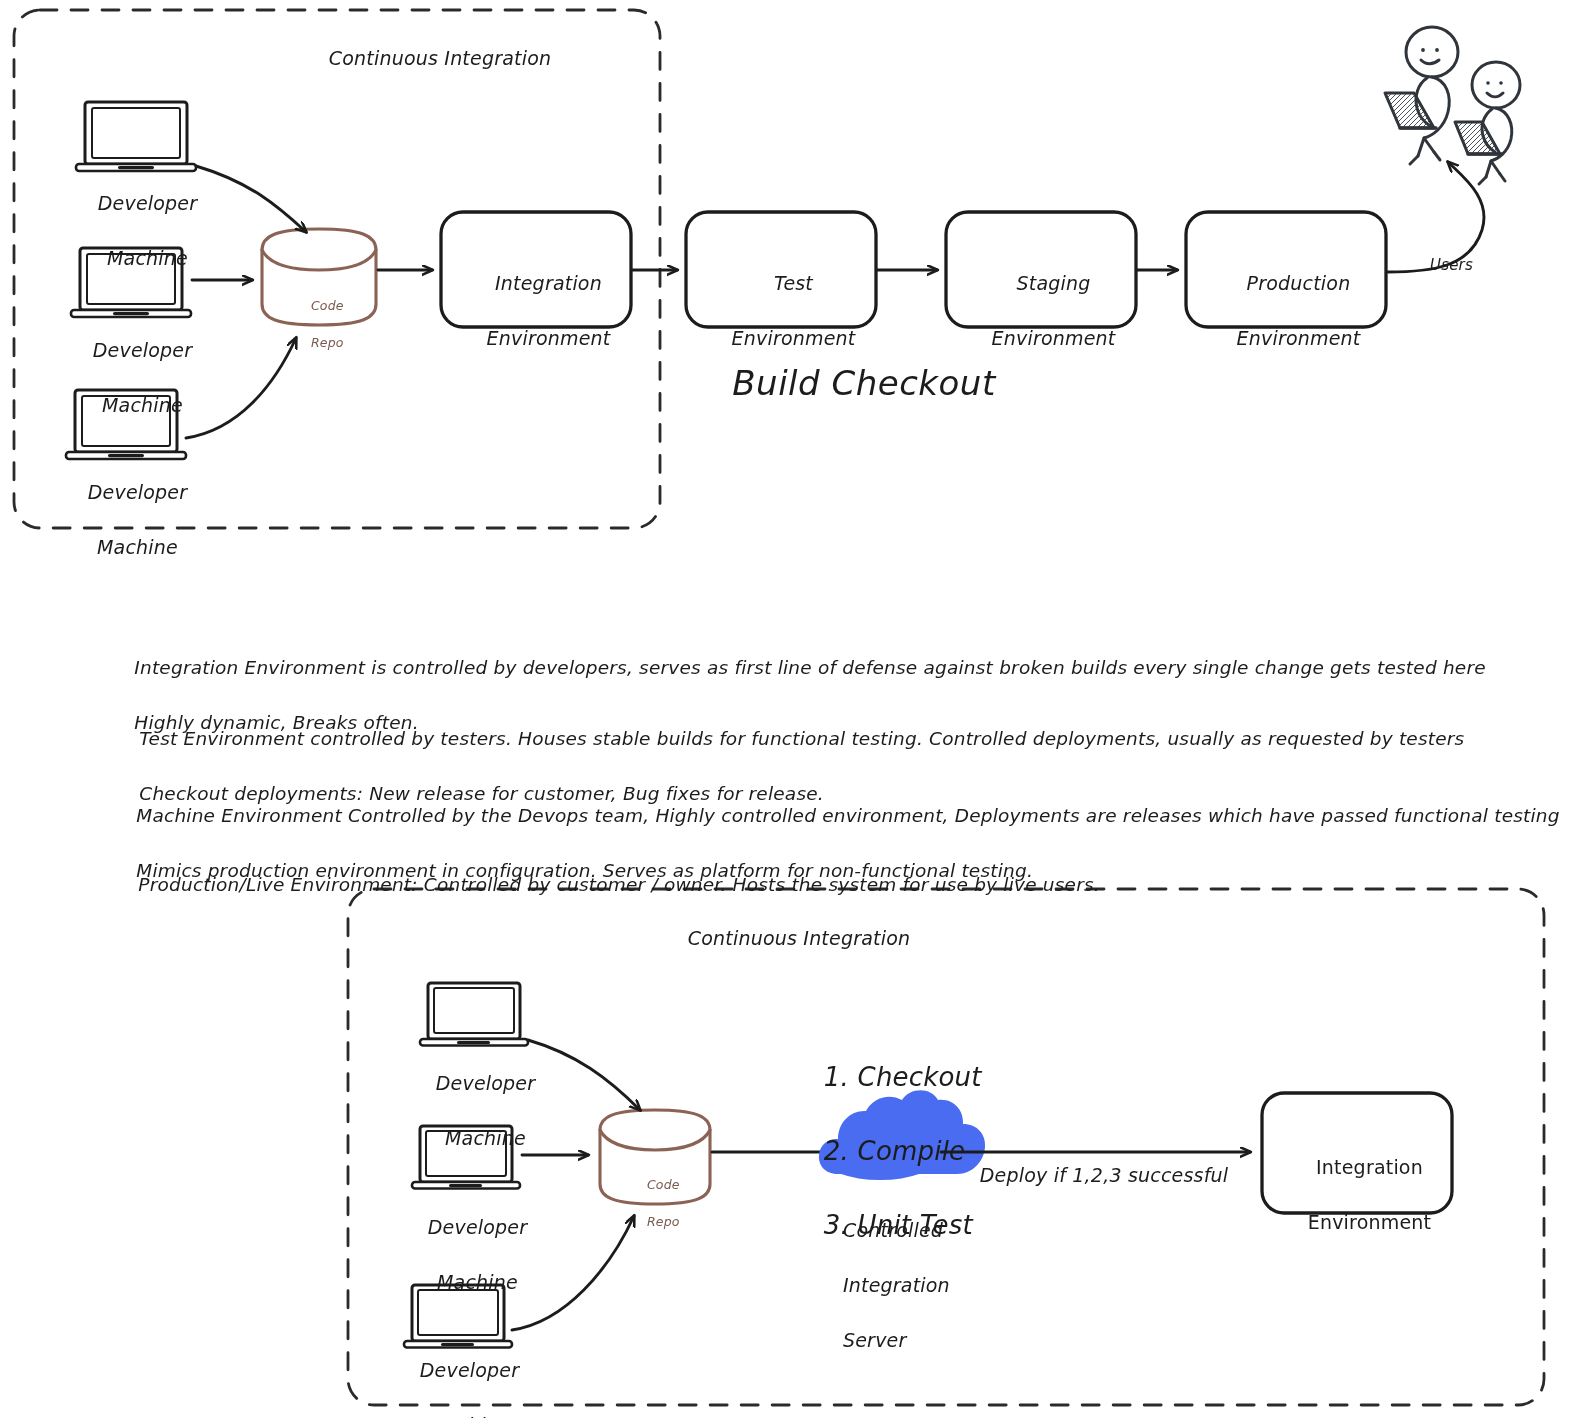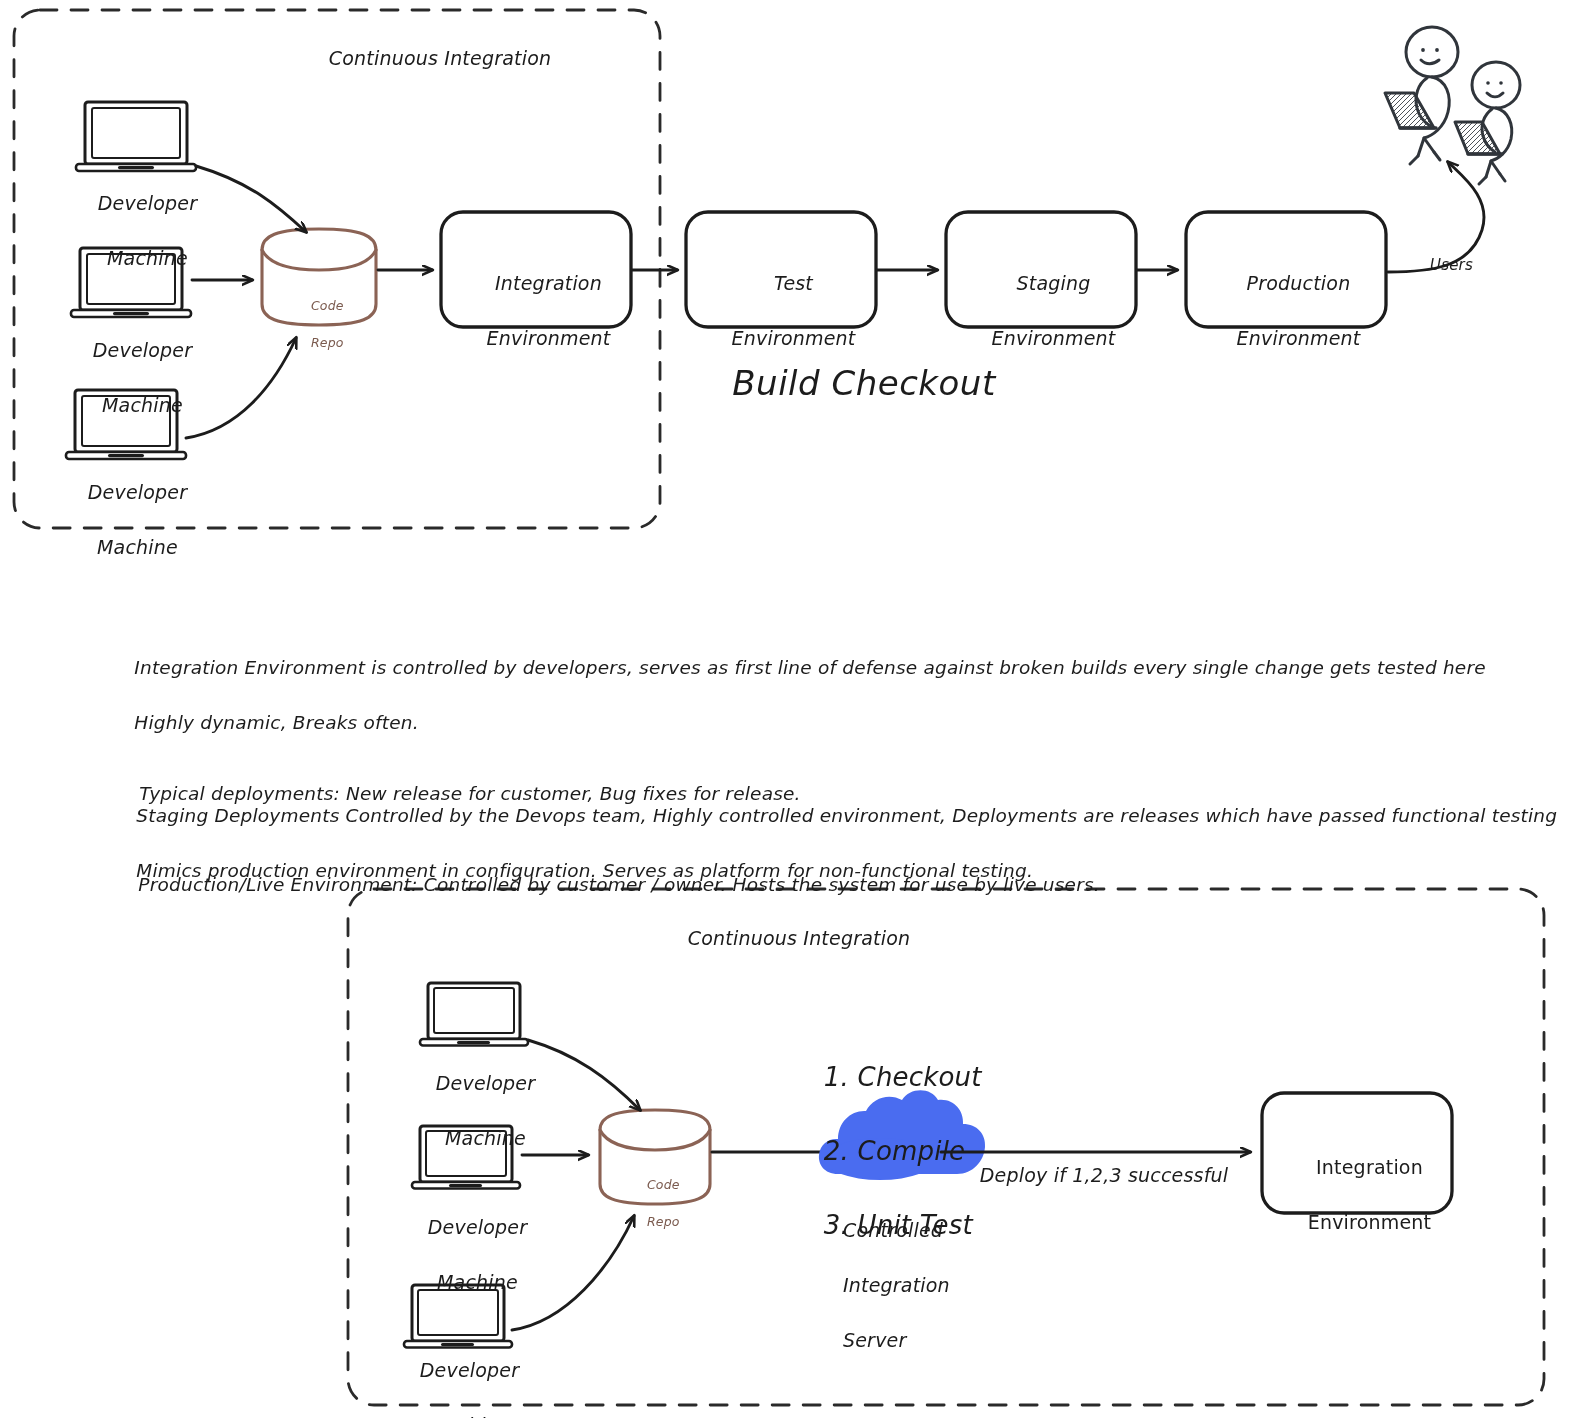--- a/index.html
+++ b/index.html
@@ -229,26 +229,26 @@
   <div class="lbl hand users-label" style="left:1430px;top:256px;">Users</div>
 
   <div class="lbl hand big-title ctr" style="left:864px;top:363px;">Build Checkout</div>
 
   <div class="lbl hand para" style="left:110px;top:626px;">
     <span>Integration Environment is controlled by developers, serves as first line of defense against broken builds every single change gets tested here</span><br>
     <span>Highly dynamic, Breaks often.</span>
   </div>
 
   <div class="lbl hand para" style="left:115px;top:697px;">
-    <br>
-    <span>Typical deployments: New release for customer, Bug fixes for release.</span>
+    <span>Test Environment controlled by testers. Houses stable builds for functional testing. Controlled deployments, usually as requested by testers</span><br>
+    <span>Checkout deployments: New release for customer, Bug fixes for release.</span>
   </div>
 
   <div class="lbl hand para" style="left:112px;top:774px;">
-    <span>Staging Deployments Controlled by the Devops team, Highly controlled environment, Deployments are releases which have passed functional testing</span><br>
+    <span>Machine Environment Controlled by the Devops team, Highly controlled environment, Deployments are releases which have passed functional testing</span><br>
     <span>Mimics production environment in configuration. Serves as platform for non-functional testing.</span>
   </div>
 
   <div class="lbl hand para" style="left:114px;top:843px;">
     <span>Production/Live Environment: Controlled by customer / owner. Hosts the system for use by live users.</span>
   </div>
 
   <div class="lbl hand container-title ctr" style="left:799px;top:927px;">Continuous Integration</div>
 
   <div class="lbl hand machine-label ctr" style="left:473px;top:1042px;">

